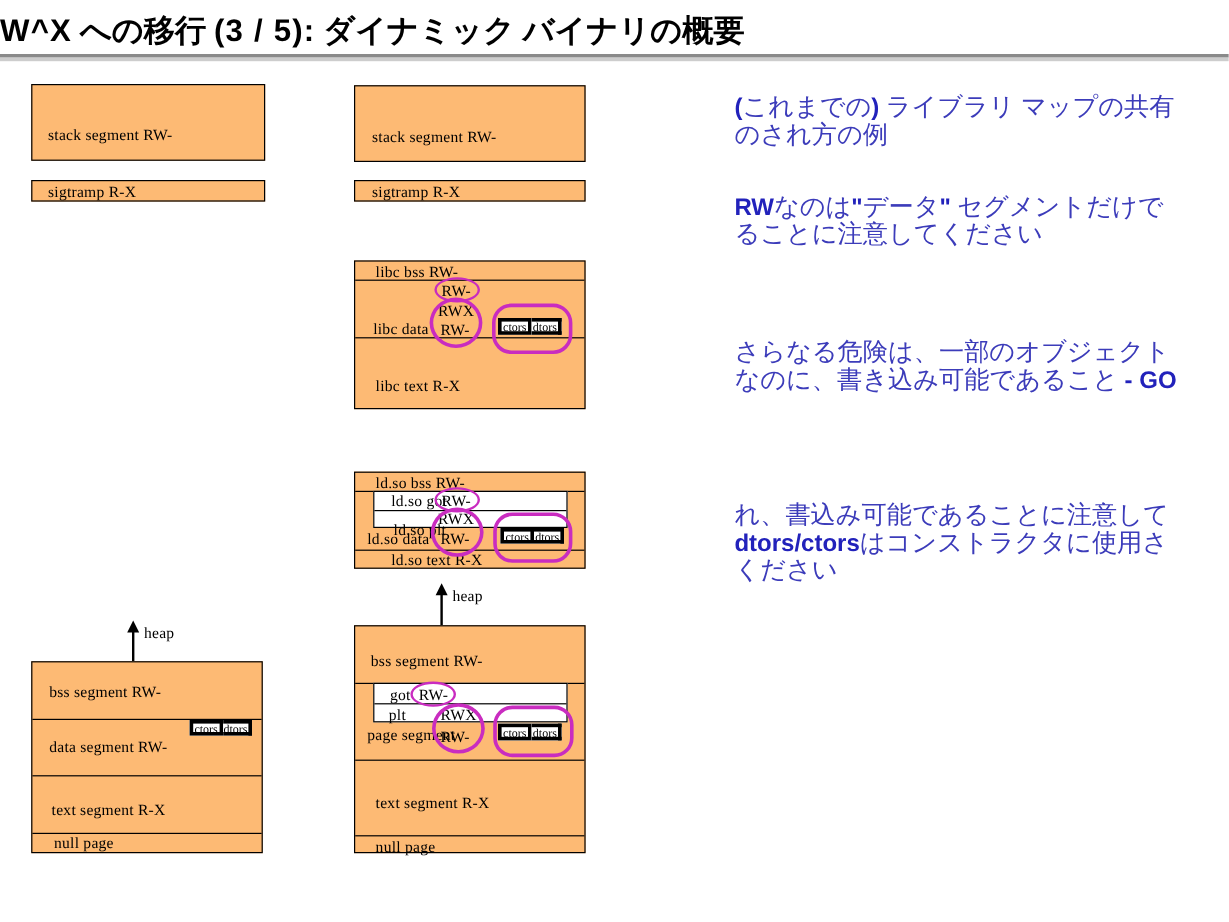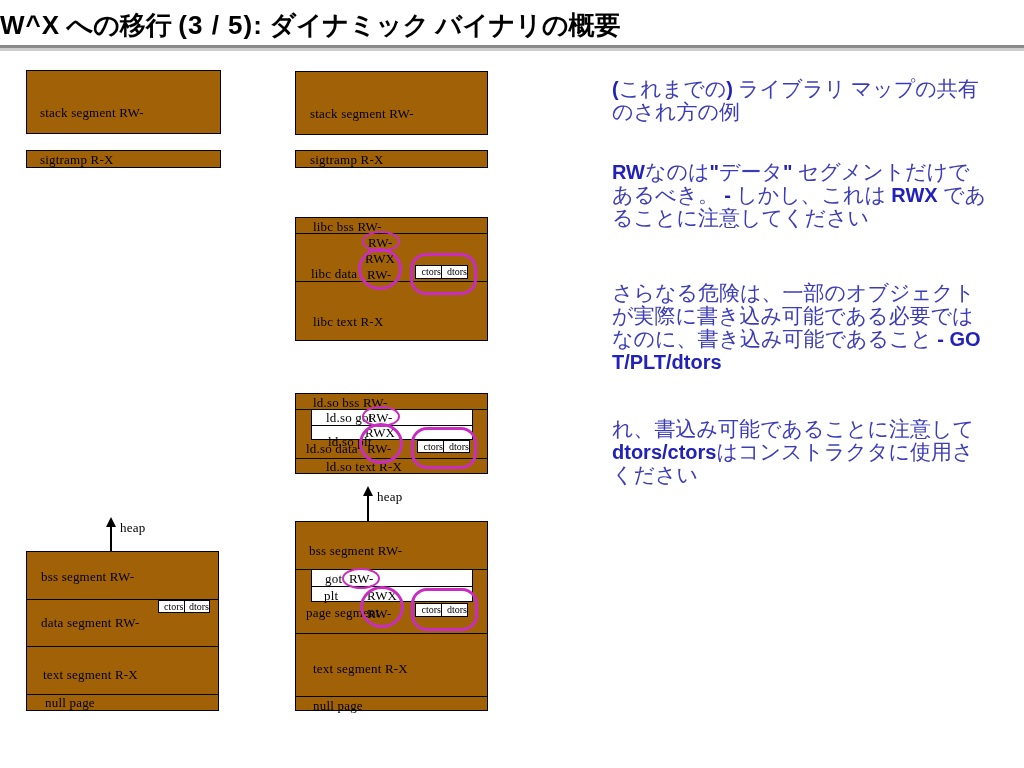--- a/index.html
+++ b/index.html
@@ -6,27 +6,27 @@
   body{width:1024px;height:768px;background:#ffffff;position:relative;overflow:hidden;
        font-family:"Liberation Sans",sans-serif;}
   
   .title{position:absolute;left:0;top:8px;width:100%;text-align:left;margin:0;
          font-size:26px;color:#000;white-space:nowrap;}
   .title .lat{font-family:"Liberation Sans",sans-serif;font-weight:bold;letter-spacing:1px;}
   .title .jp{font-family:"Liberation Serif",serif;font-weight:600;}
   .rule-dark{position:absolute;left:0;top:45px;width:100%;height:3px;background:#8a8a8a;}
   .rule-light{position:absolute;left:0;top:48px;width:100%;height:3px;background:#cdcdcd;}
   
-  .box{position:absolute;border:1px solid #000;background:#a16207;box-sizing:border-box;}
+  .box{position:absolute;border:1px solid #000;background:#fdba74;box-sizing:border-box;}
   .inner{position:absolute;border:1px solid #000;background:#fff;box-sizing:border-box;}
   .hline{position:absolute;left:0;right:0;height:1px;background:#000;}
   .slbl{position:absolute;font-family:"Liberation Serif",serif;font-size:13px;color:#000;
         white-space:nowrap;letter-spacing:0.2px;}
   .cdbox{position:absolute;display:flex;box-sizing:border-box;background:#fff;}
-  .cdcell{border:1px solid #000000;box-sizing:border-box;flex:1;text-align:right;
+  .cdcell{border:3px solid #000000;box-sizing:border-box;flex:1;text-align:center;
           font-family:"Liberation Serif",serif;font-size:10px;line-height:12px;background:#fff;}
   .cdcell + .cdcell{border-left:none;}
   .ring{position:absolute;border:3px solid #c92cc0;border-radius:50%;pointer-events:none;}
   .ring.thin{border-width:2px;}
   .ring.rrect{border-radius:16px;}
   .ashaft{position:absolute;width:2px;background:#000;}
   .ahead{position:absolute;width:0;height:0;border-left:5px solid transparent;
          border-right:5px solid transparent;border-bottom:10px solid #000;}
   
   .notes{position:absolute;left:612px;top:0;width:412px;}
@@ -145,27 +145,24 @@
   <div class="ring rrect" style="left:115px;top:66px;width:61px;height:37px"></div>
 </div>
 
 <div class="notes" id="notes">
     <div class="npara" style="top: 78px;">
       <div class="nline"><span class="b">(</span><span>これまでの</span><span class="b">)</span><span> ライブラリ マップの共有</span></div>
       <div class="nline"><span>のされ方の例</span></div>
     </div>
     <div class="npara" style="top: 161px;">
       <div class="nline"><span> </span><span class="b">RW</span><span>なのは</span><span class="b">"</span><span>データ</span><span class="b">"</span><span> セグメントだけで</span></div>
-      <div class="nline"><span>あるべき。 </span><span class="b">-</span><span> しかし、これは </span><span class="b">RWX</span><span> であ</span></div>
       <div class="nline"><span>ることに注意してください</span></div>
     </div>
     <div class="npara" style="top: 282px;">
       <div class="nline"><span> さらなる危険は、一部のオブジェクト</span></div>
-      <div class="nline"><span>が実際に書き込み可能である必要では</span></div>
       <div class="nline"><span>なのに、書き込み可能であること </span><span class="b">- GO</span></div>
-      <div class="nline"><span class="b">T/PLT/dtors</span></div>
     </div>
     <div class="npara" style="top: 418px;">
       <div class="nline"><span>れ、書込み可能であることに注意して</span></div>
       <div class="nline"><span> </span><span class="b">dtors/ctors</span><span>はコンストラクタに使用さ</span></div>
       <div class="nline"><span>ください</span></div>
     </div>
   </div>
 
 </body></html>

